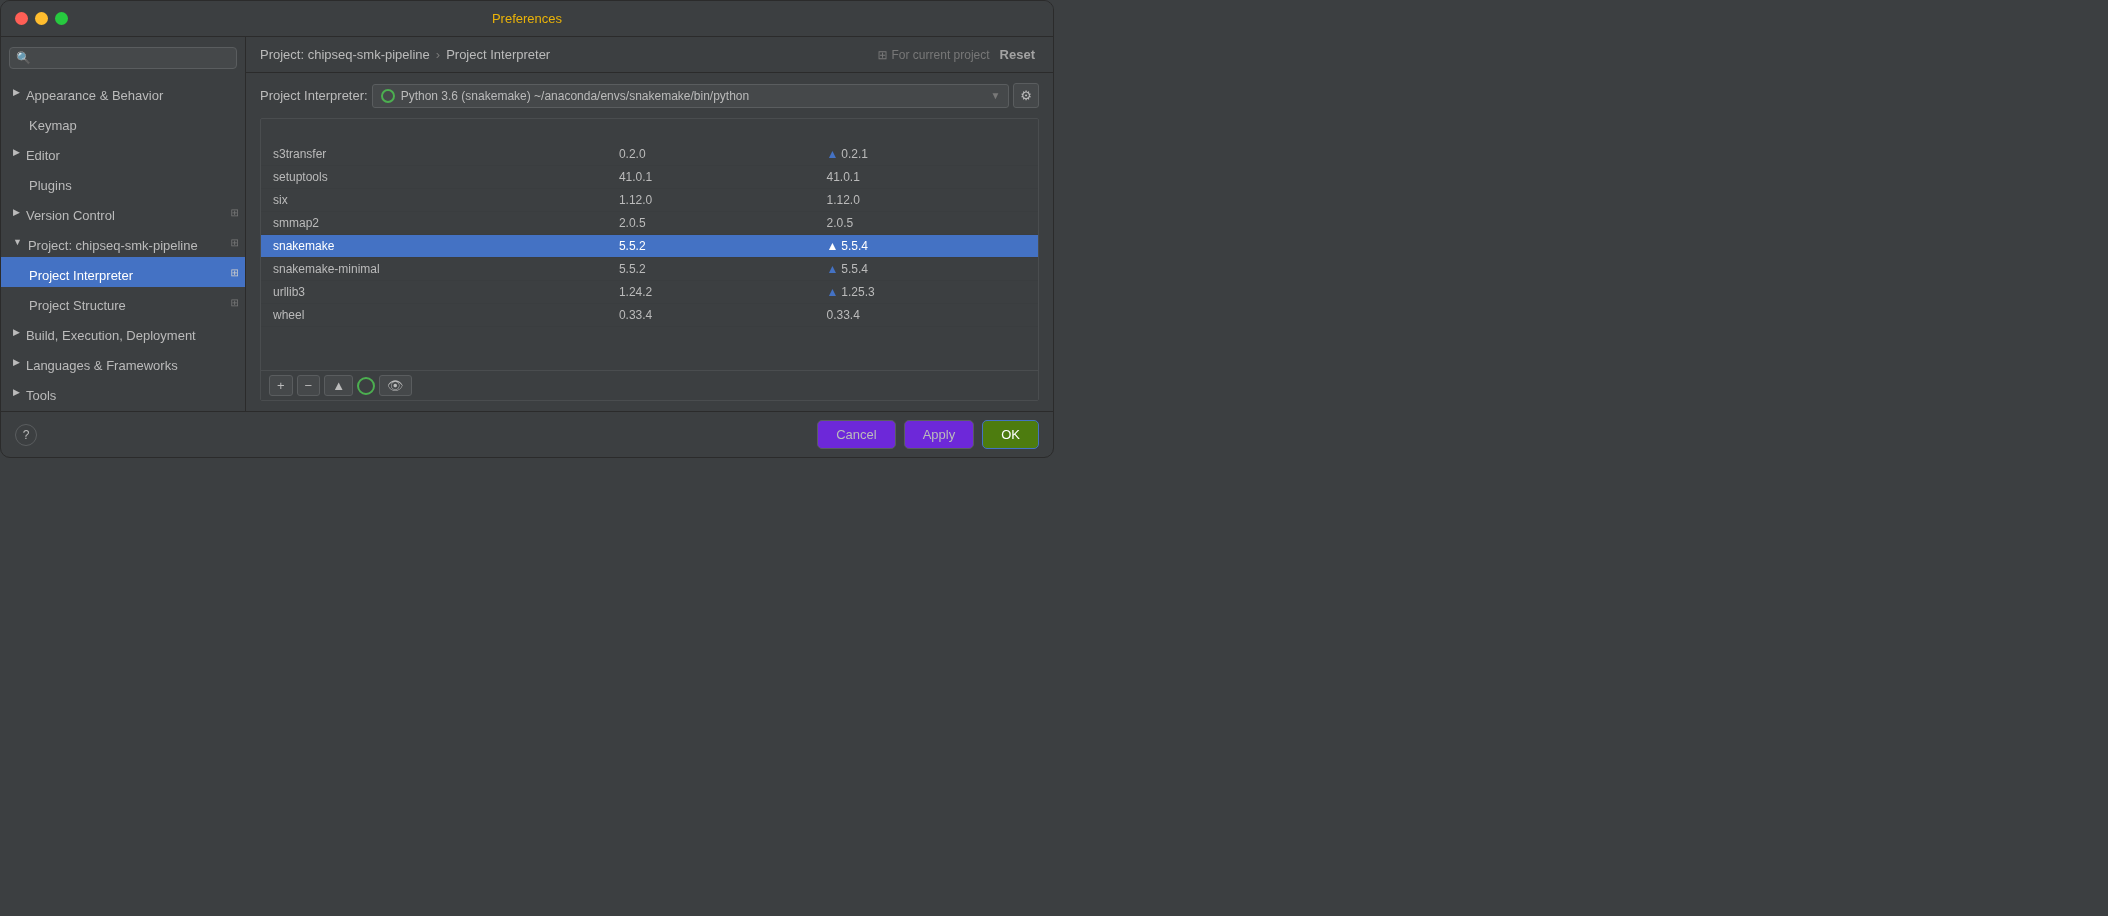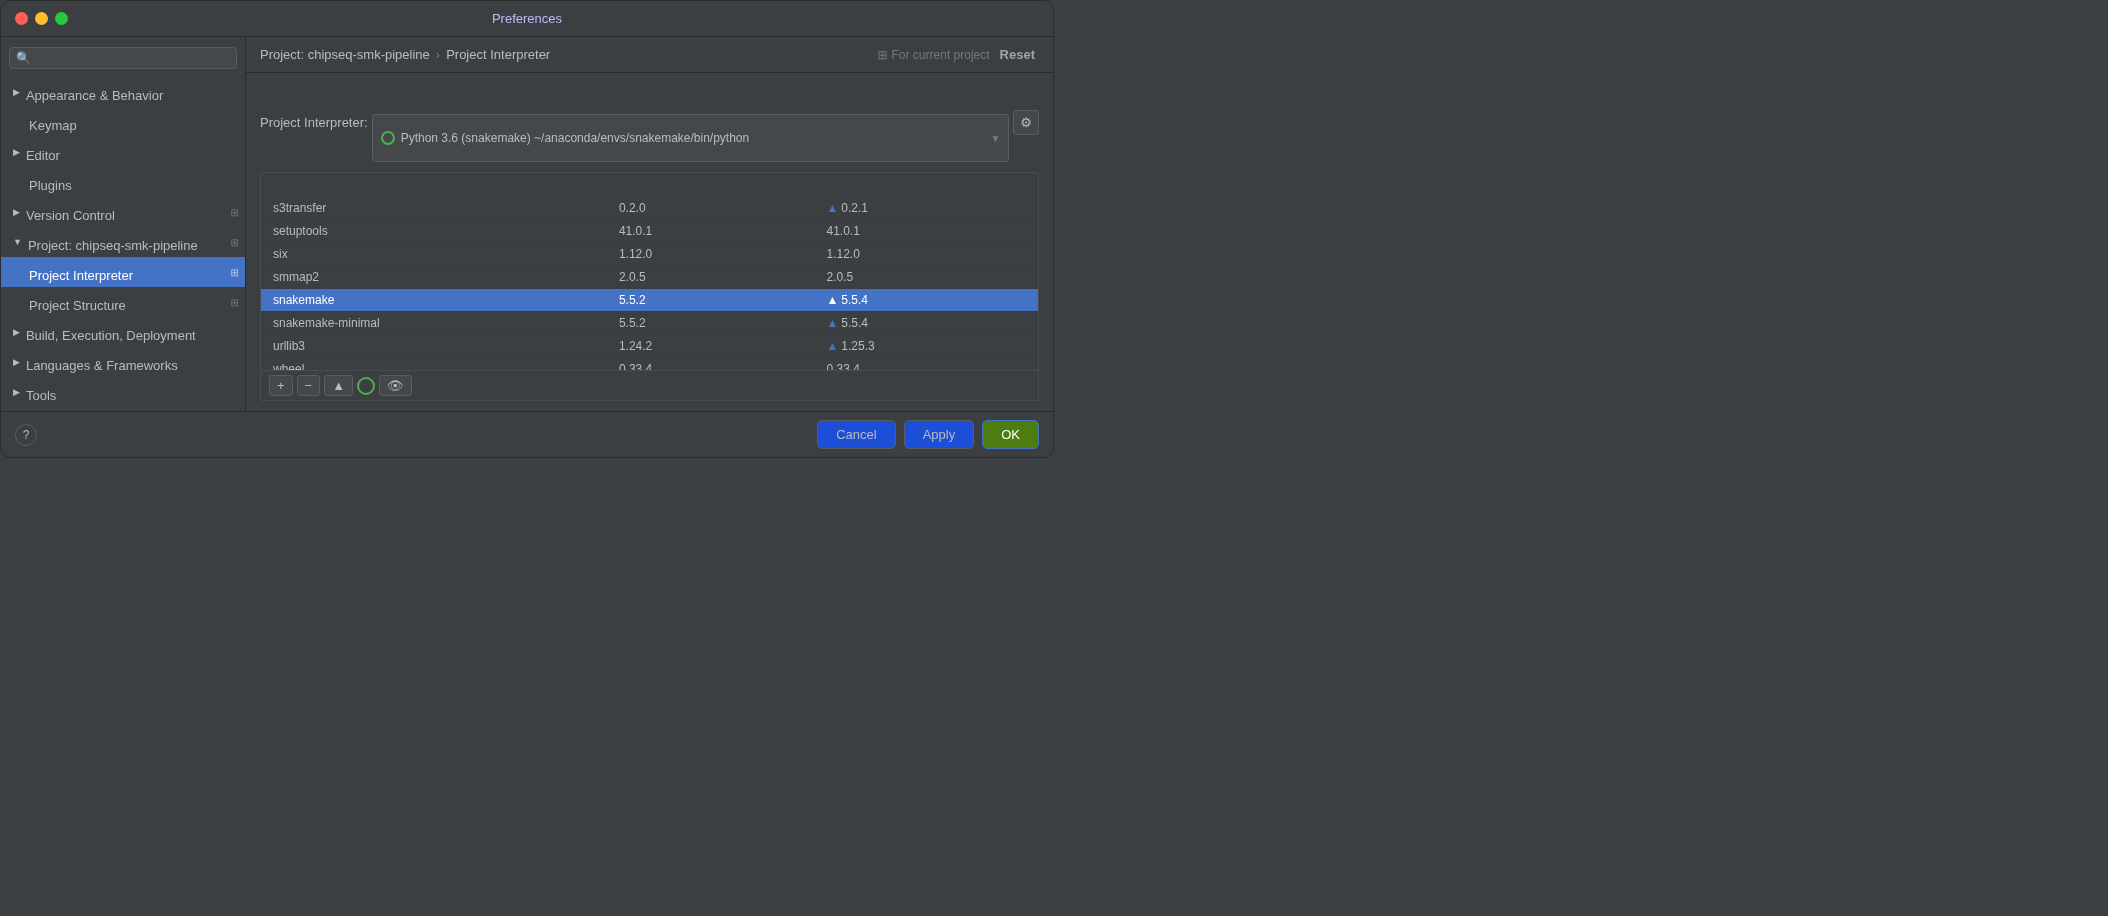--- a/index.html
+++ b/index.html
@@ -45,21 +45,21 @@
       width: 13px;
       height: 13px;
       border-radius: 50%;
       border: none;
       cursor: pointer;
     }
     .wc-close { background: #ff5f56; }
     .wc-min { background: #ffbd2e; }
     .wc-max { background: #27c93f; }
     .title-bar-title {
-      color: #c4b5fd;
+      color: #eab308;
       font-size: 13px;
       font-weight: 500;
     }
 
     
     .main-content {
       display: flex;
       flex: 1;
       overflow: hidden;
     }
@@ -191,27 +191,26 @@
     }
     .interpreter-label {
       font-size: 13px;
       white-space: nowrap;
     }
     .interpreter-select {
       flex: 1;
       background: #45484a;
       border: 1px solid #5a5d5f;
       border-radius: 3px;
-      padding: 16px 8px;
+      padding: 4px 8px;
       color: #bbbbbb;
       font-size: 12px;
       display: flex;
       align-items: center;
       gap: 6px;
-      margin-top: 31px;
     }
     .interpreter-select-inner {
       flex: 1;
       display: flex;
       align-items: center;
       gap: 6px;
     }
     .python-icon {
       width: 14px;
       height: 14px;
@@ -334,21 +333,21 @@
       background: transparent;
       color: #bbbbbb;
       cursor: pointer;
       font-size: 12px;
       display: flex;
       align-items: center;
       justify-content: center;
       margin-right: auto;
     }
     .action-btn {
-      background: #1d4ed8;
+      background: #6d28d9;
       border: 1px solid #5a5d5f;
       border-radius: 5px;
       color: #bbbbbb;
       cursor: pointer;
       padding: 6px 18px;
       font-size: 13px;
     }
     .action-btn.primary {
       background: #4d7c0f;
       border-color: #4472c4;

